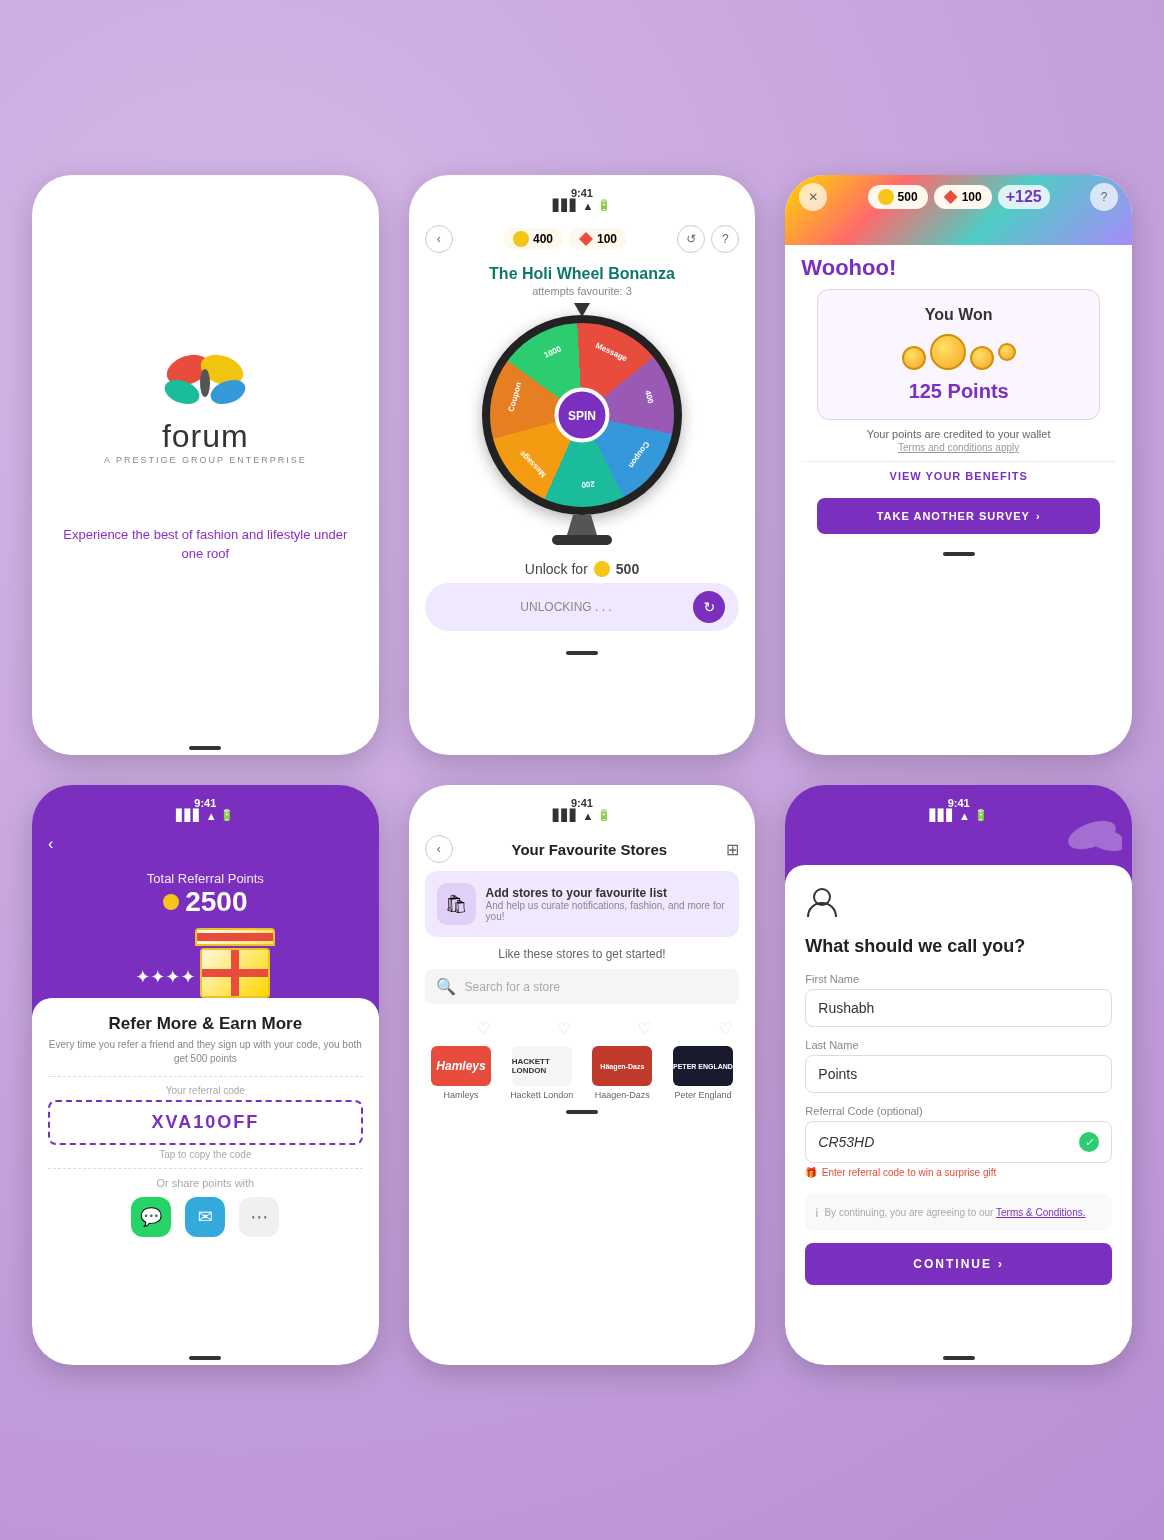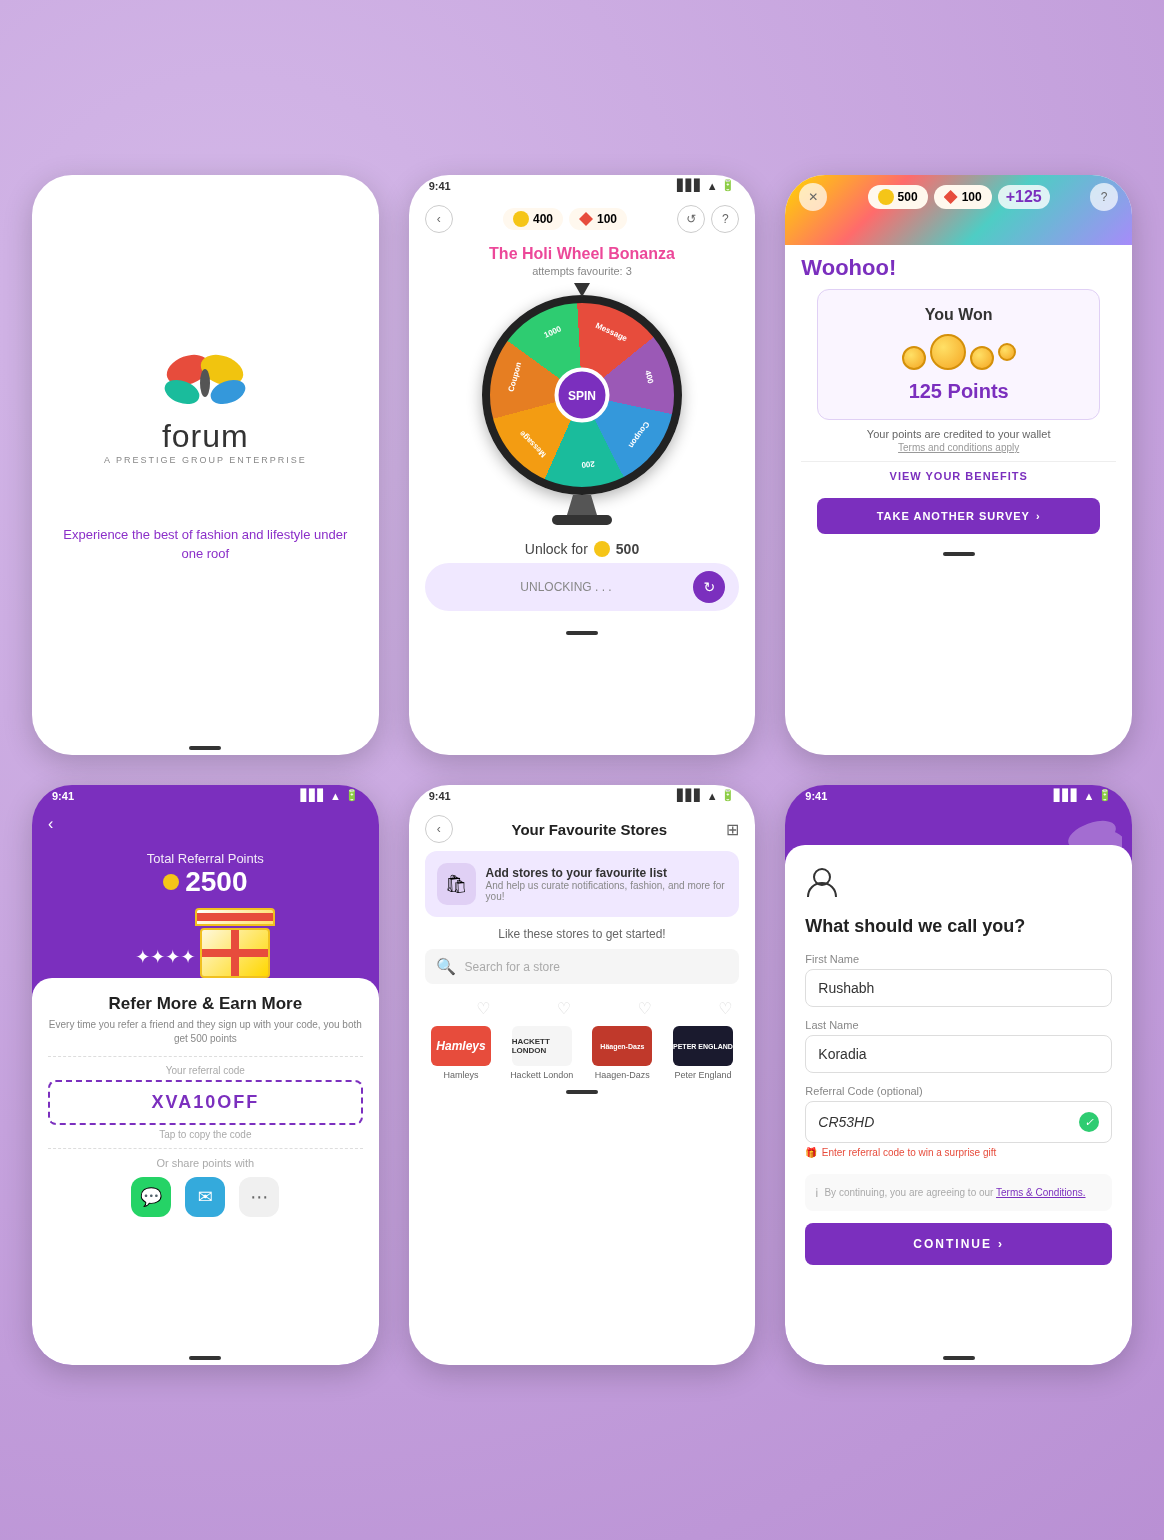--- a/index.html
+++ b/index.html
@@ -29,23 +29,24 @@
       position: relative;
       min-height: 580px;
       display: flex;
       flex-direction: column;
     }
     
     .status-bar {
       display: flex;
       justify-content: space-between;
       align-items: center;
-      padding: 4px 20px 5px;
+      padding: 12px 20px 5px;
       font-size: 11px;
       font-weight: 600;
+      flex-direction: column;
     }
     .status-bar.dark { color: #333; }
     .status-bar.light { color: #fff; }
     .status-icons { display: flex; gap: 4px; align-items: center; }
 
     
     .phone1-body {
       display: flex;
       flex-direction: column;
       align-items: center;
@@ -95,21 +96,21 @@
     .icon-btn {
       width: 28px; height: 28px;
       border-radius: 50%;
       border: 1.5px solid #ccc;
       display: flex; align-items: center; justify-content: center;
       font-size: 12px; color: #666;
       cursor: pointer;
     }
     .spin-title {
       text-align: center;
-      color: #ec4899;
+      color: #0f766e;
       font-size: 16px;
       font-weight: 700;
       padding: 4px 0 2px;
     }
     .spin-attempts {
       text-align: center;
       color: #888;
       font-size: 11px;
       margin-bottom: 8px;
     }
@@ -903,21 +904,21 @@
       <div class="avatar-icon">
         <svg width="34" height="34" viewBox="0 0 34 34">
           <circle cx="17" cy="12" r="8" fill="none" stroke="#333" stroke-width="2"></circle>
           <path d="M3 32c0-8 6-14 14-14s14 6 14 14" fill="none" stroke="#333" stroke-width="2"></path>
         </svg>
       </div>
       <div class="form-question">What should we call you?</div>
       <div class="form-label">First Name</div>
       <div class="form-input">Rushabh</div>
       <div class="form-label">Last Name</div>
-      <div class="form-input">Koradia</div>
+      <div class="form-input">Points</div>
       <div class="form-label">Referral Code (optional)</div>
       <div class="form-input has-check">
         <span>CR53HD</span>
         <div class="check-green">✓</div>
       </div>
       <div class="referral-hint">
         <span>🎁</span>
         <span>Enter referral code to win a surprise gift</span>
       </div>
       <div class="terms-agree">

